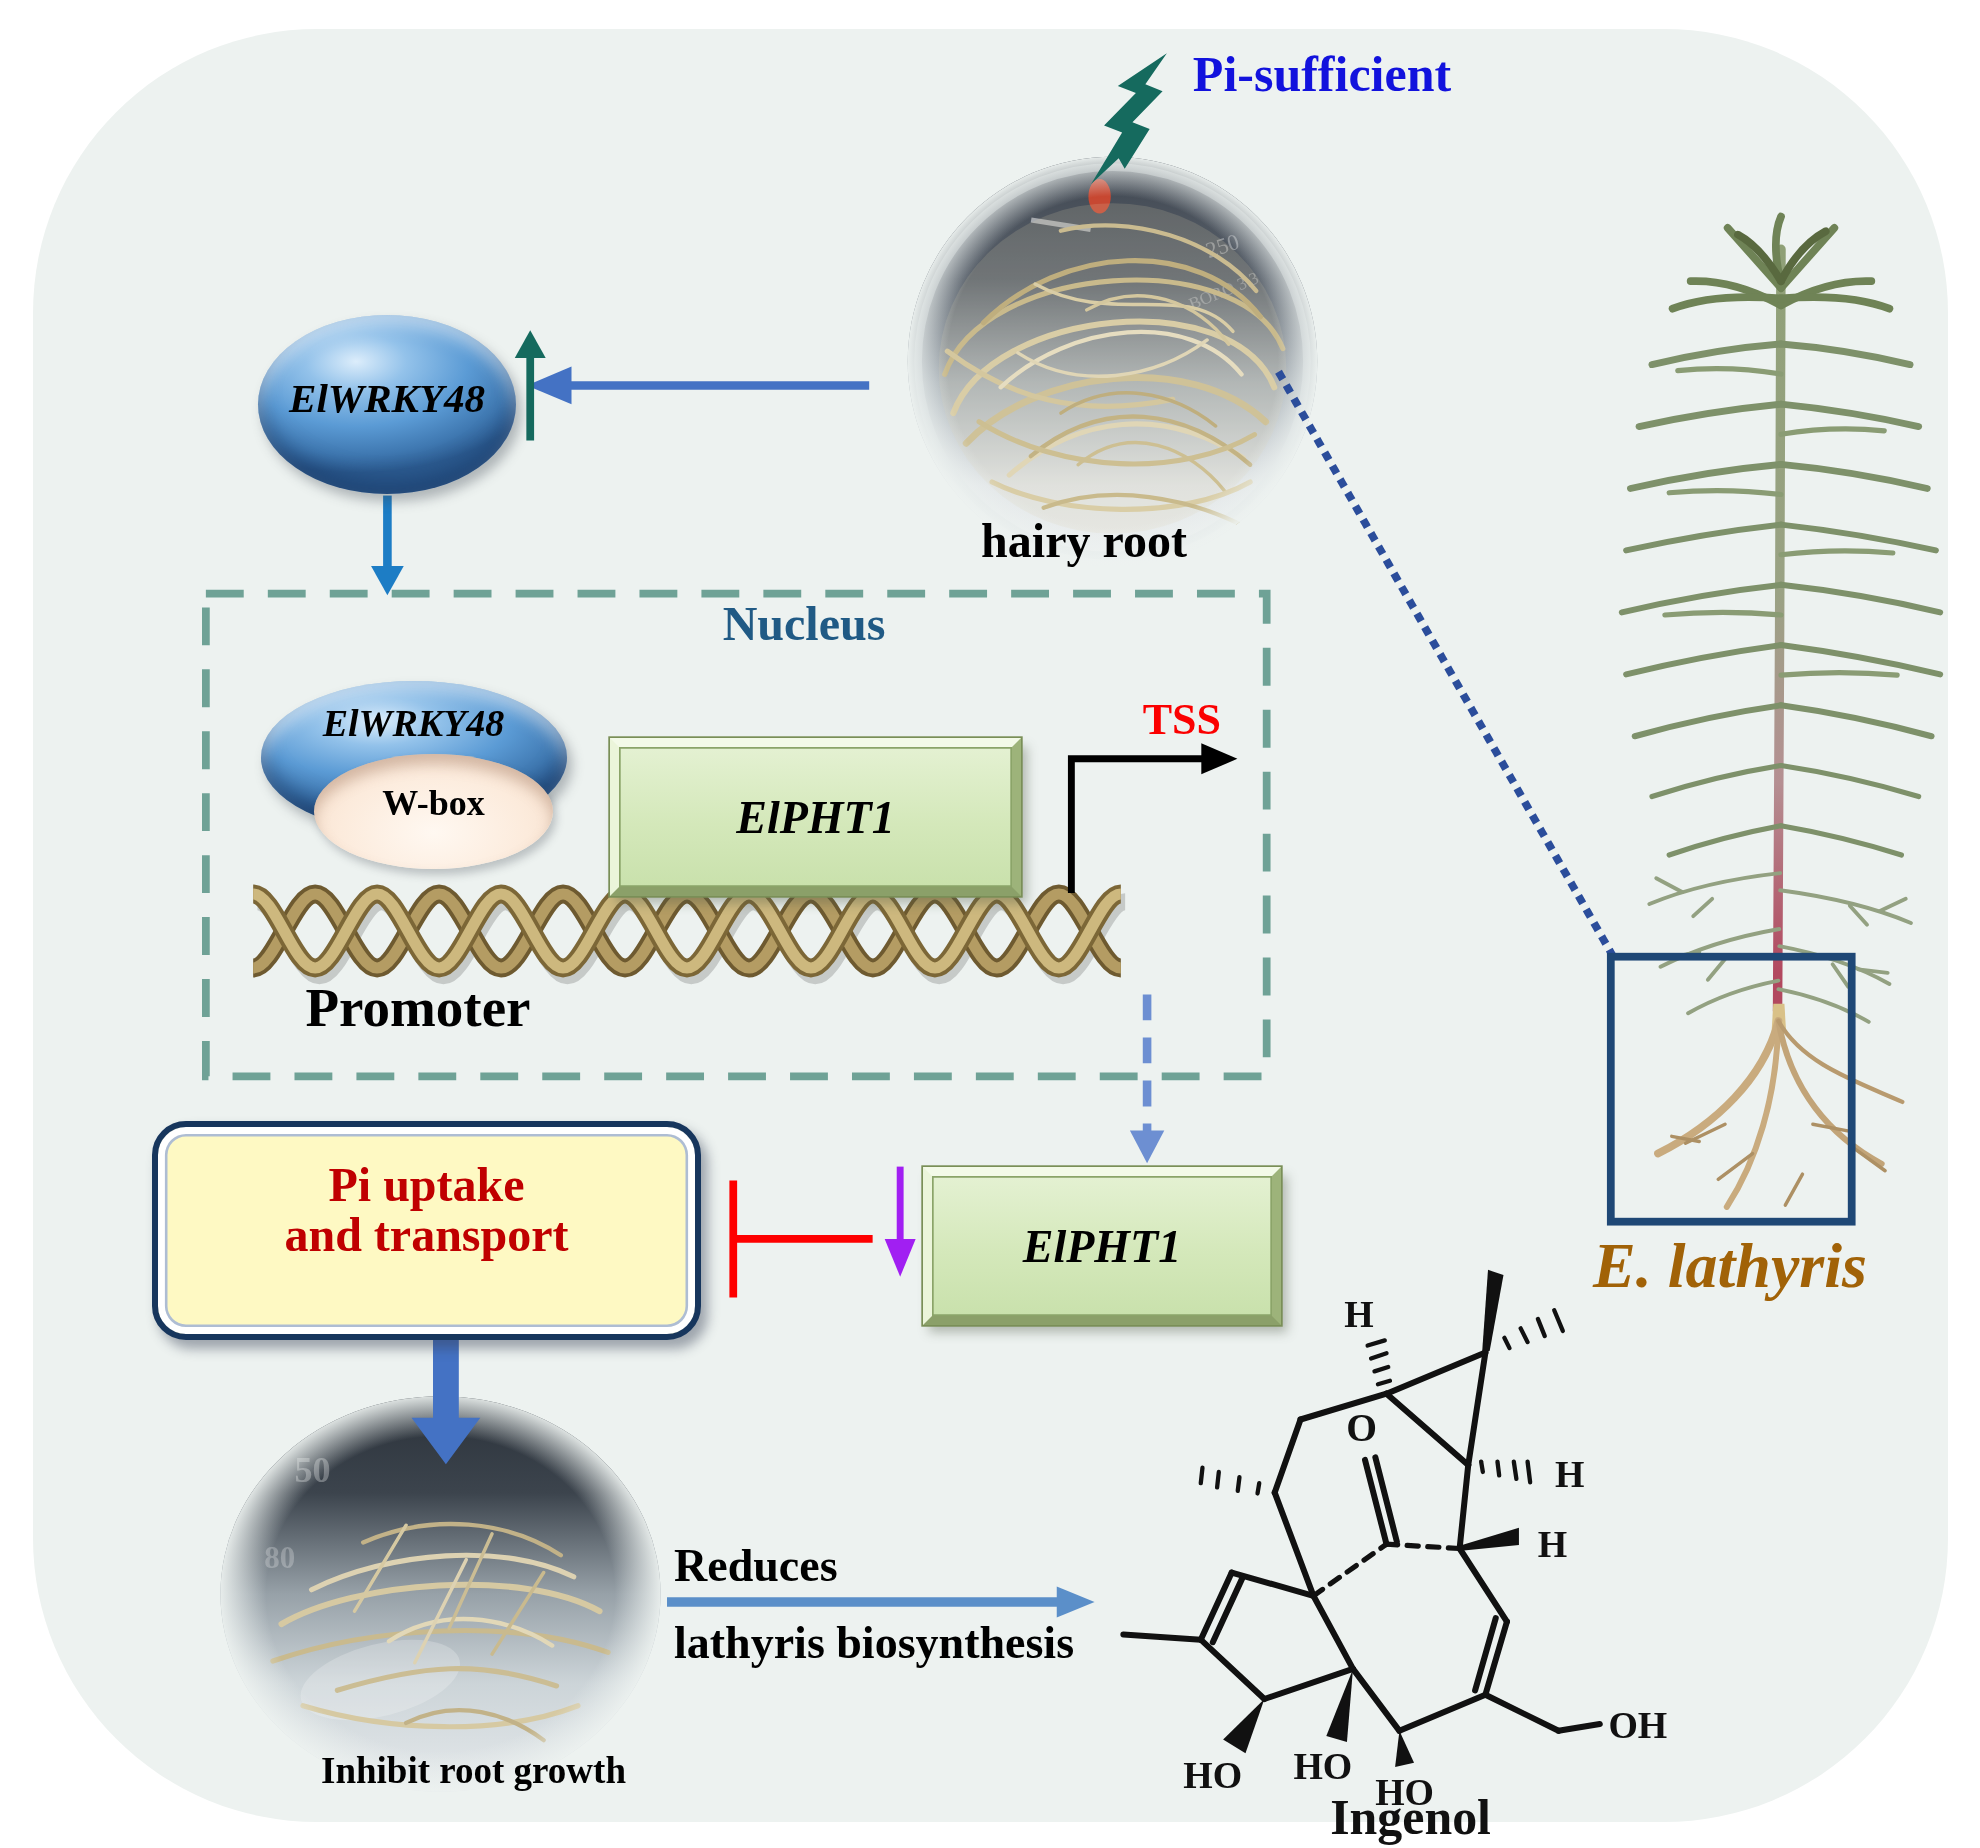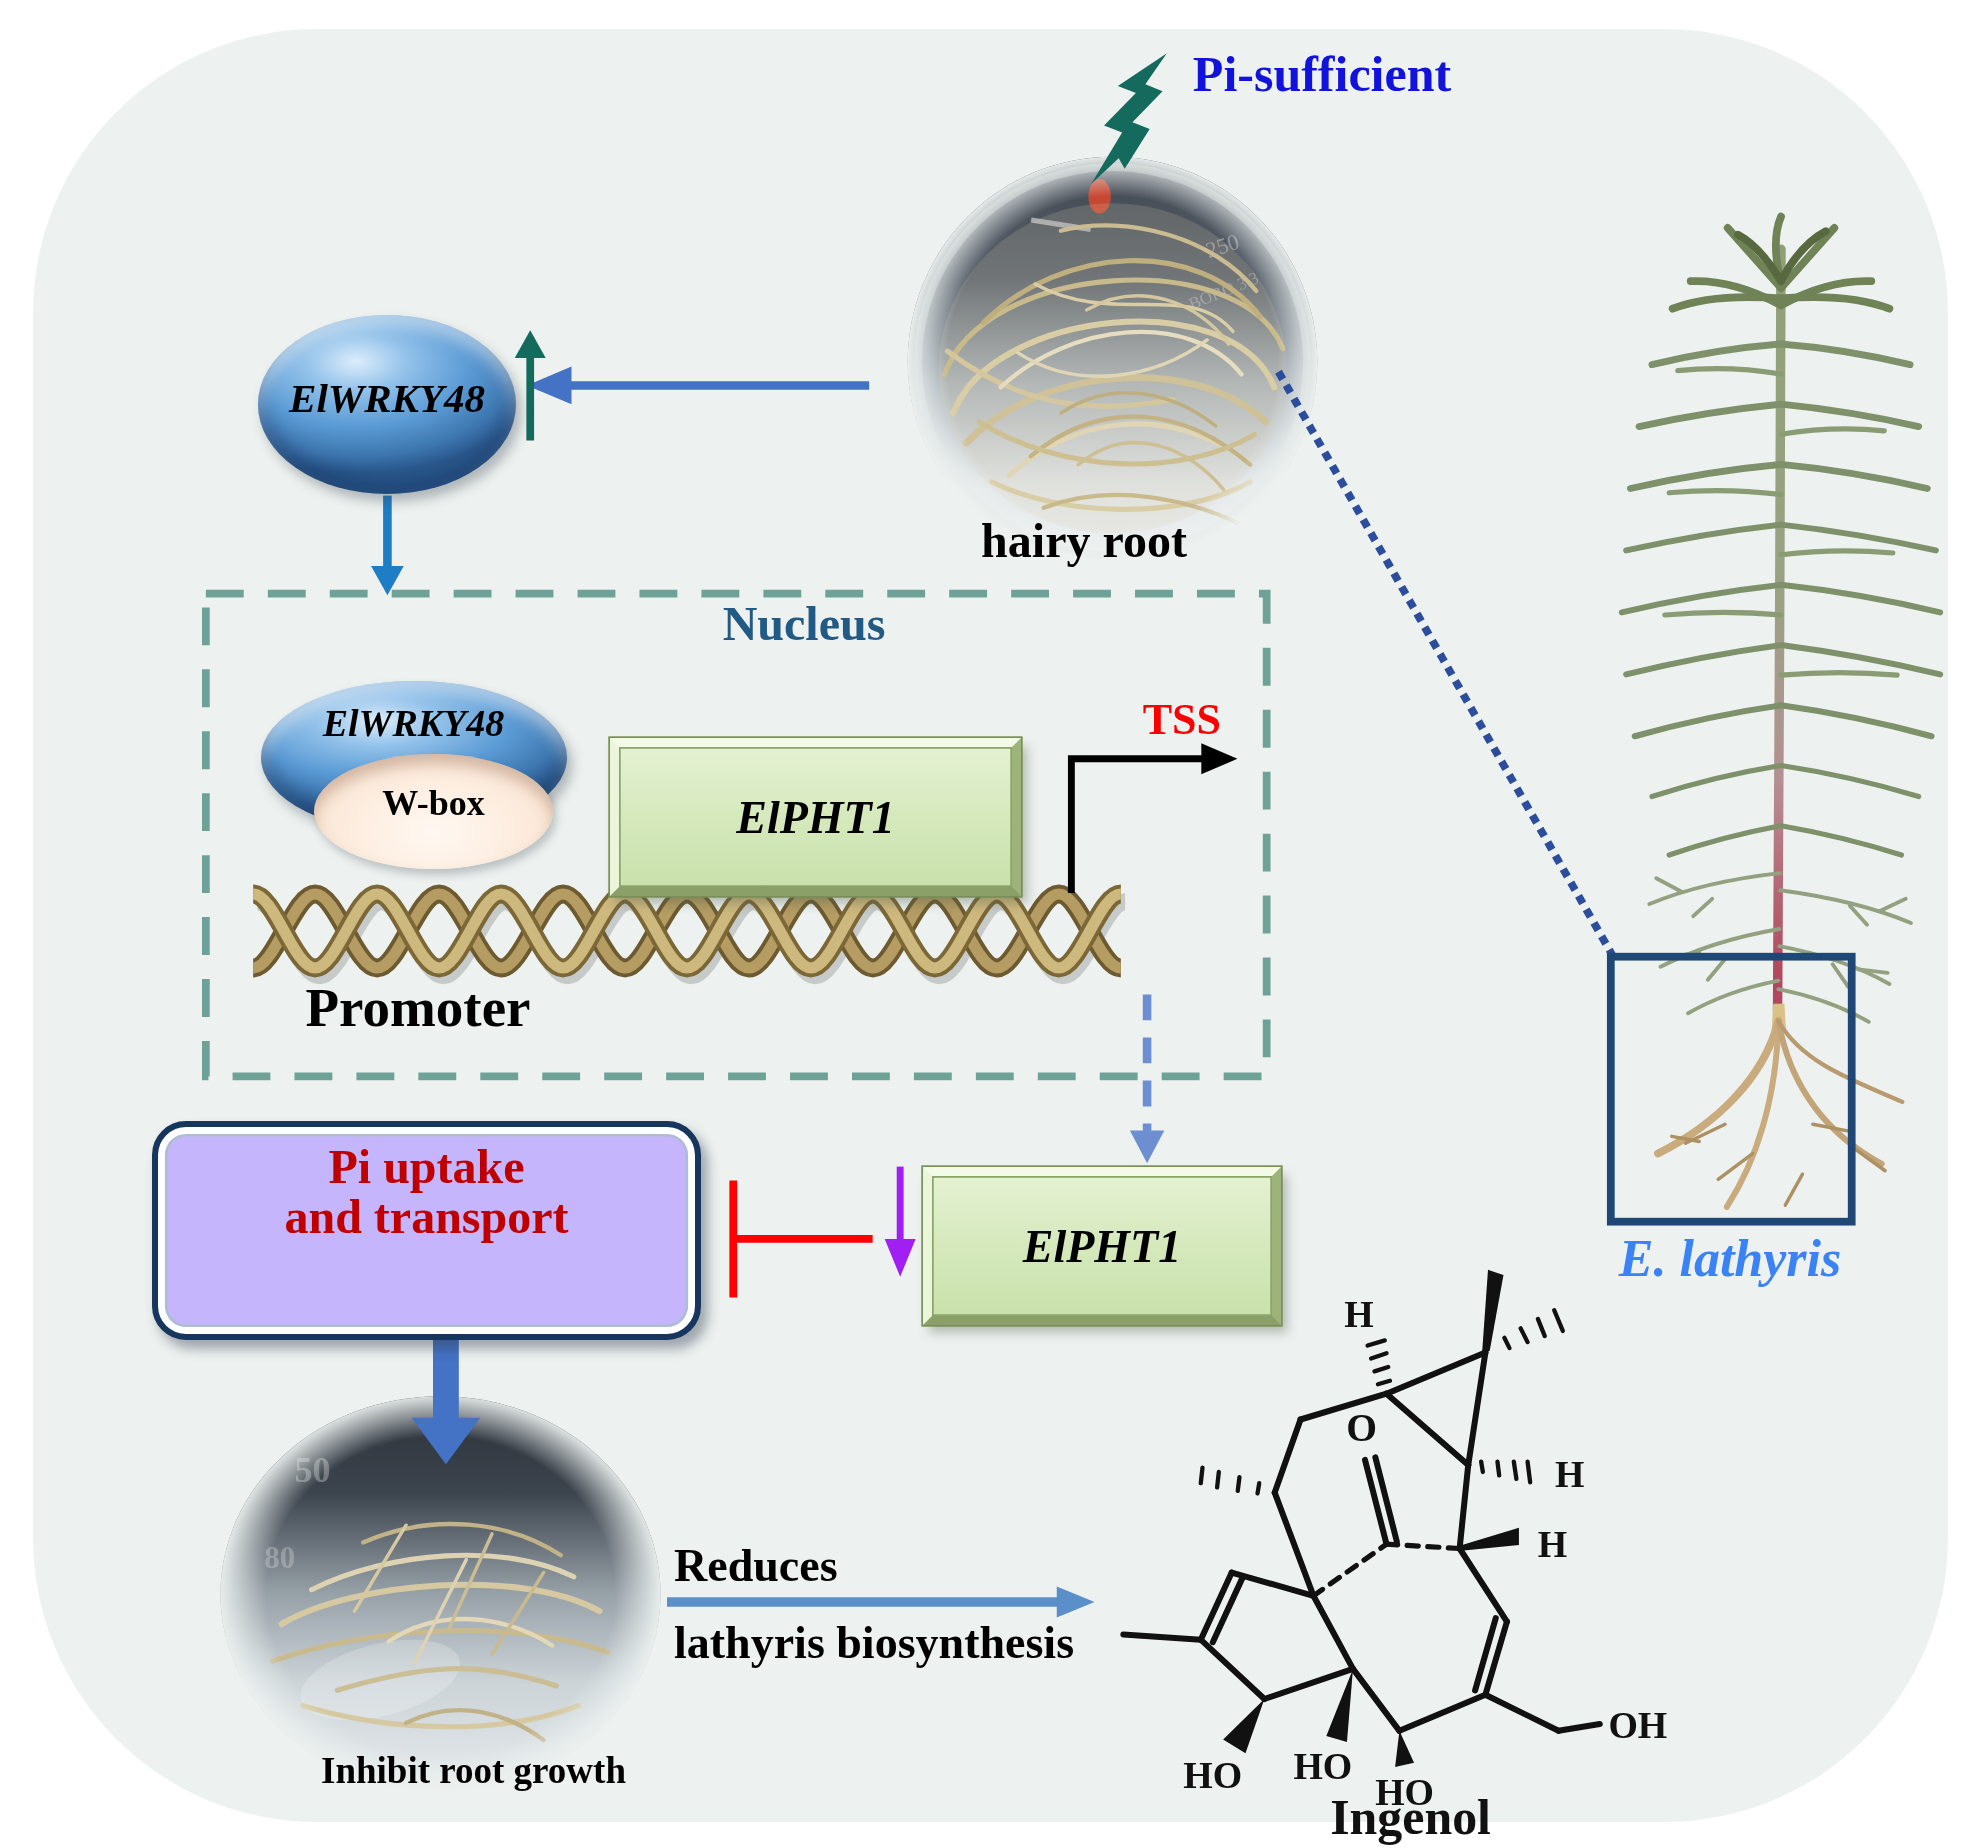--- a/index.html
+++ b/index.html
@@ -29,24 +29,24 @@
   }
   
   .gbox{
     position:absolute;display:flex;align-items:center;justify-content:center;
     background:linear-gradient(180deg,#e4f1d2 0%,#d4e8ba 55%,#c9e1ac 100%);
     border:9.5px solid;border-color:#f3fae8 #9db37a #8ba069 #ebf5da;
     box-shadow:0 0 0 1.7px #7a8f57, 6px 7.7px 10.3px rgba(80,90,70,.38), inset 0 0 0 1.7px #8ba469;
   }
   
   .pibox{
-    position:absolute;border-radius:34px;background:#c4b5fd;
+    position:absolute;border-radius:34px;background:#fef9c3;
     border:6.9px solid #17365d;
     box-shadow:inset 0 0 0 6.9px #ffffff, inset 0 0 0 9.5px #aebdd3, 6.9px 8.6px 12px rgba(50,60,80,.42);
-    display:flex;flex-direction:column;align-items:center;justify-content:flex-start;padding-top:15px;box-sizing:border-box;
+    display:flex;flex-direction:column;align-items:center;justify-content:flex-start;padding-top:33px;box-sizing:border-box;
   }
 </style>
 </head>
 <body>
 
 <div class="canvas"></div>
 
 <svg style="left:906px;top:155px;" width="413" height="413" viewBox="-240 -240 480 480">
   <defs>
     <linearGradient id="p1bg" x1="0" y1="-240" x2="0" y2="240" gradientUnits="userSpaceOnUse">
@@ -295,21 +295,21 @@
 
 <div class="gbox" style="left:923px;top:1167px;width:340px;height:140px;">
   <span class="italic" style="font-weight:bold;font-size:46px;">ElPHT1</span>
 </div>
 
 <div class="lbl center" style="left:224px;top:1752px;width:499px;font-size:37px;">Inhibit root growth</div>
 
 <div class="lbl" style="left:674px;top:1542px;font-size:46px;">Reduces</div>
 <div class="lbl" style="left:674px;top:1619px;font-size:46px;">lathyris biosynthesis</div>
 
-<div class="lbl center italic" style="left:1575px;top:1232px;width:310px;font-size:52px;color:#3b82f6;">E. lathyris</div>
+<div class="lbl center italic" style="left:1575px;top:1232px;width:310px;font-size:64px;color:#a16207;">E. lathyris</div>
 
 <svg style="left:1101px;top:1256px;" width="602" height="585" viewBox="0 0 700 680" font-family="Liberation Serif, serif" font-weight="bold">
   <g stroke="#111111" stroke-width="7" stroke-linecap="round" fill="none">
     <line x1="332" y1="160" x2="447" y2="112"></line>
     <line x1="447" y1="112" x2="427" y2="243"></line>
     <line x1="332" y1="160" x2="427" y2="243"></line>
     <line x1="427" y1="243" x2="417" y2="340"></line>
     <line x1="332" y1="160" x2="232" y2="190"></line>
     <line x1="232" y1="190" x2="202" y2="275"></line>
     <line x1="202" y1="275" x2="247" y2="395"></line>

